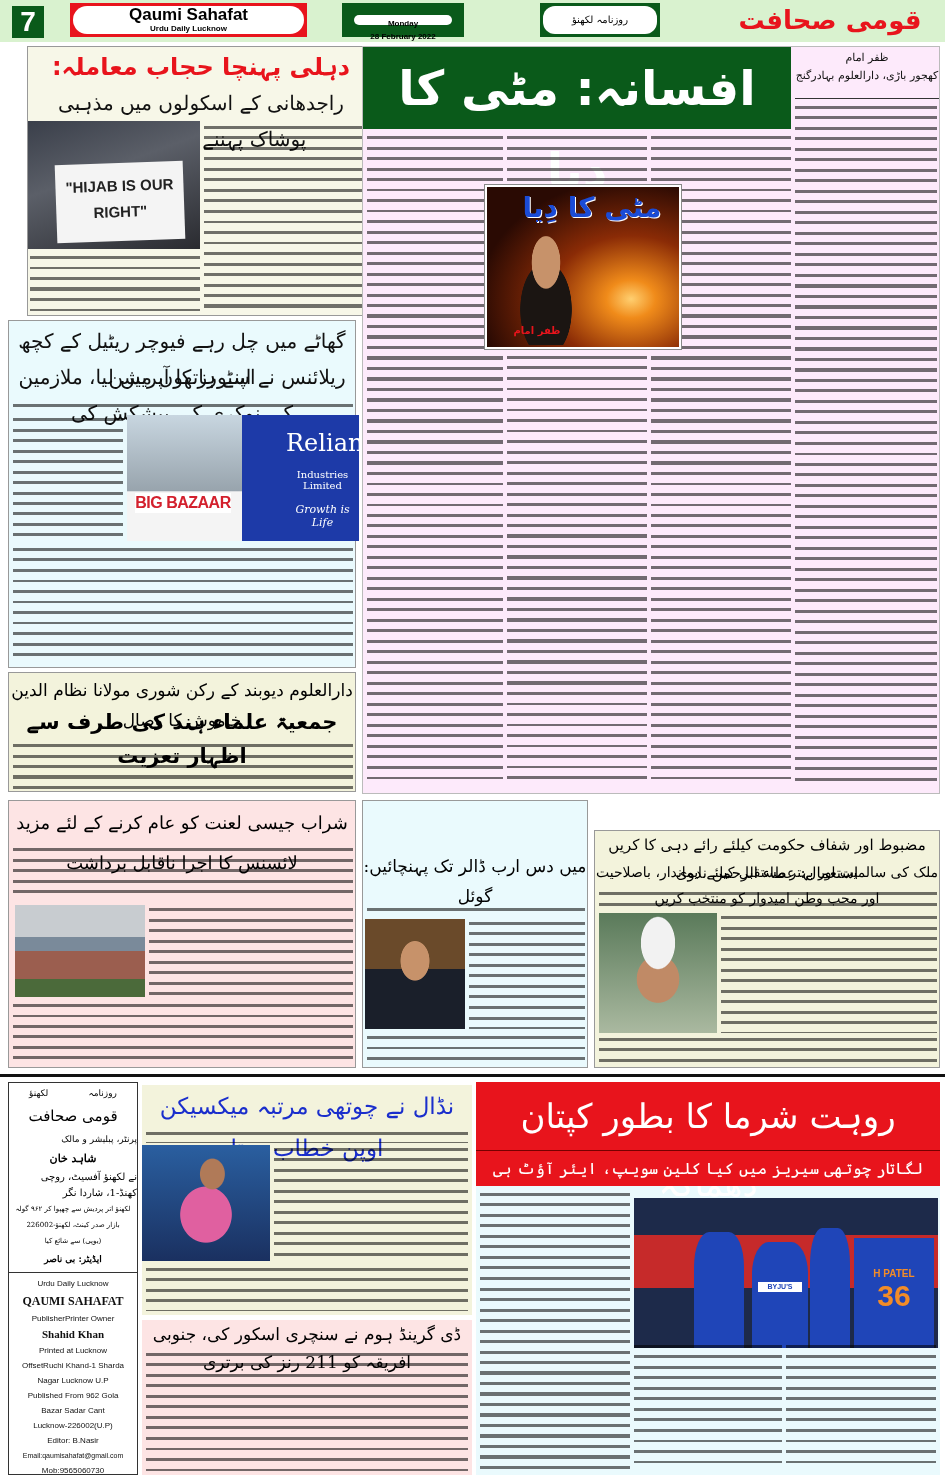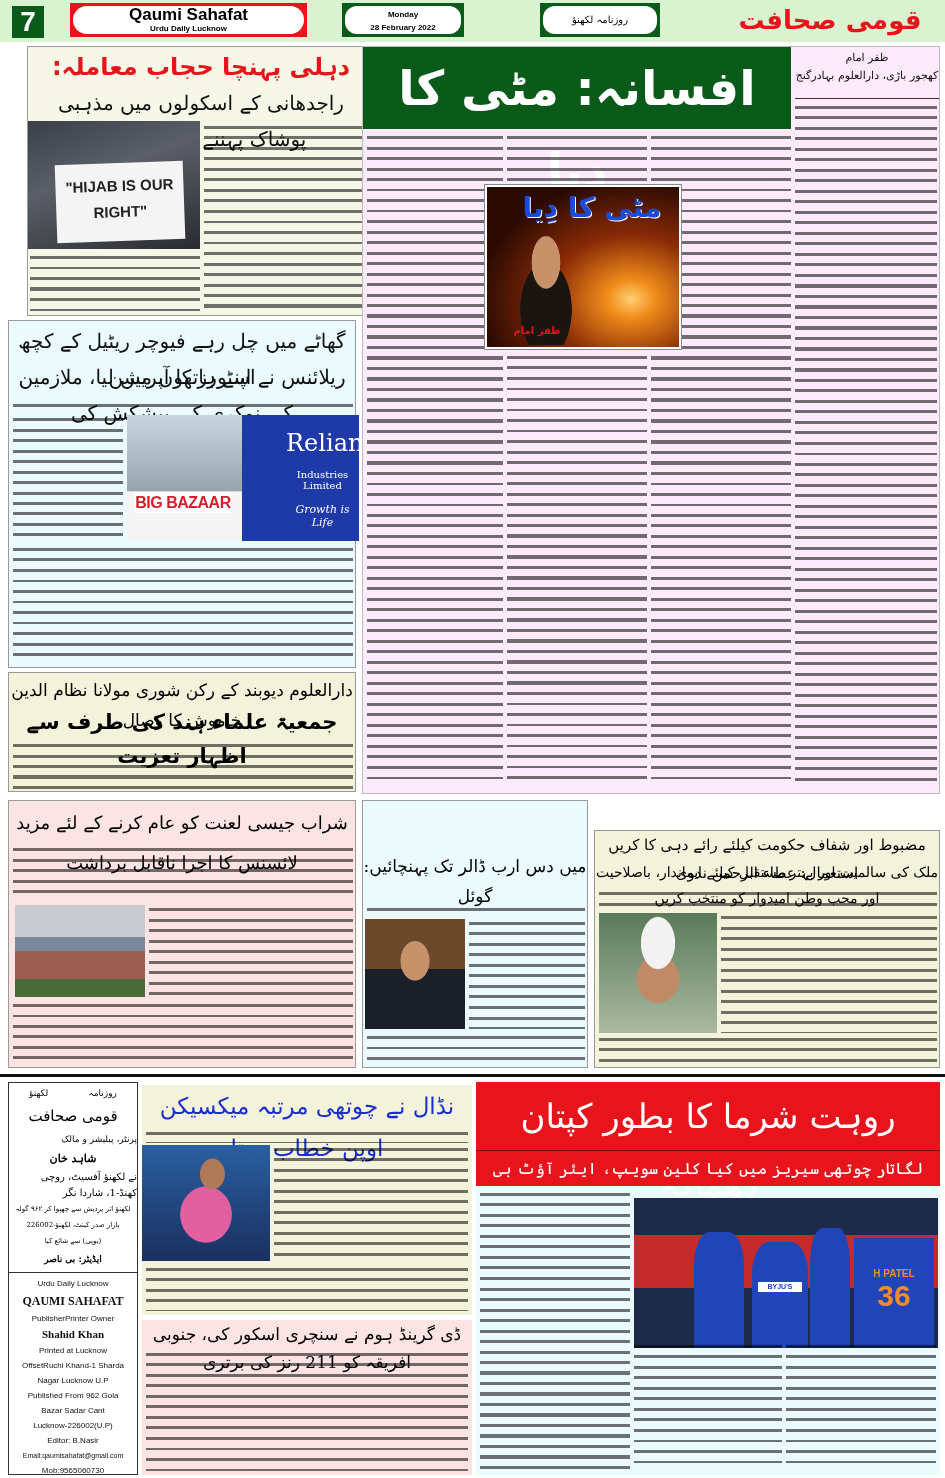--- a/index.html
+++ b/index.html
@@ -7,21 +7,21 @@
   .abs { position: absolute; }
   .rtl { direction: rtl; text-align: right; }
 
   
   #masthead { left: 0; top: 0; width: 945px; height: 42px; background: #d9f2cf; }
   #page-num { left: 12px; top: 6px; width: 32px; height: 32px; background: #0a5a1a; color: #fff; font: bold 28px "Liberation Sans", sans-serif; text-align: center; line-height: 32px; }
   #title-en { left: 70px; top: 3px; width: 237px; height: 34px; background: #e8141c; padding: 3px; }
   #title-en .inner { width: 100%; height: 100%; background: #fff; border-radius: 14px; text-align: center; }
   #title-en .t1 { font: bold 17px "Liberation Sans", sans-serif; line-height: 18px; color: #000; }
   #title-en .t2 { font: bold 8px "Liberation Sans", sans-serif; color: #000; line-height: 10px; }
-  #date-box { left: 342px; top: 3px; width: 122px; height: 34px; background: #0a5a1a; padding: 3px; }
+  #date-box { left: 342px; top: 3px; width: 122px; height: 34px; background: #0a5a1a; padding: 12px; }
   #date-box .inner { width: 100%; height: 100%; background: #fff; border-radius: 12px; text-align: center; font: bold 8px "Liberation Sans", sans-serif; line-height: 13px; padding-top: 2px; }
   #rozname { left: 540px; top: 3px; width: 120px; height: 34px; background: #0a5a1a; padding: 3px; }
   #rozname .inner { width: 100%; height: 100%; background: #fff; border-radius: 12px; text-align: center; font: 10px "DejaVu Serif", serif; line-height: 28px; }
   #title-ur { left: 730px; top: 2px; width: 200px; height: 36px; color: #e8141c; font: bold 26px "DejaVu Sans", sans-serif; text-align: center; line-height: 36px; }
 
   
   .txt { font: 6px "DejaVu Sans", sans-serif; line-height: 10.5px; color: #222; direction: rtl; text-align: justify; overflow: hidden; word-spacing: 1px; }
   .lines { background: repeating-linear-gradient(180deg, transparent 0 3px, rgba(0,0,0,0.55) 3px 6px, transparent 6px 10.5px); }
 
   

